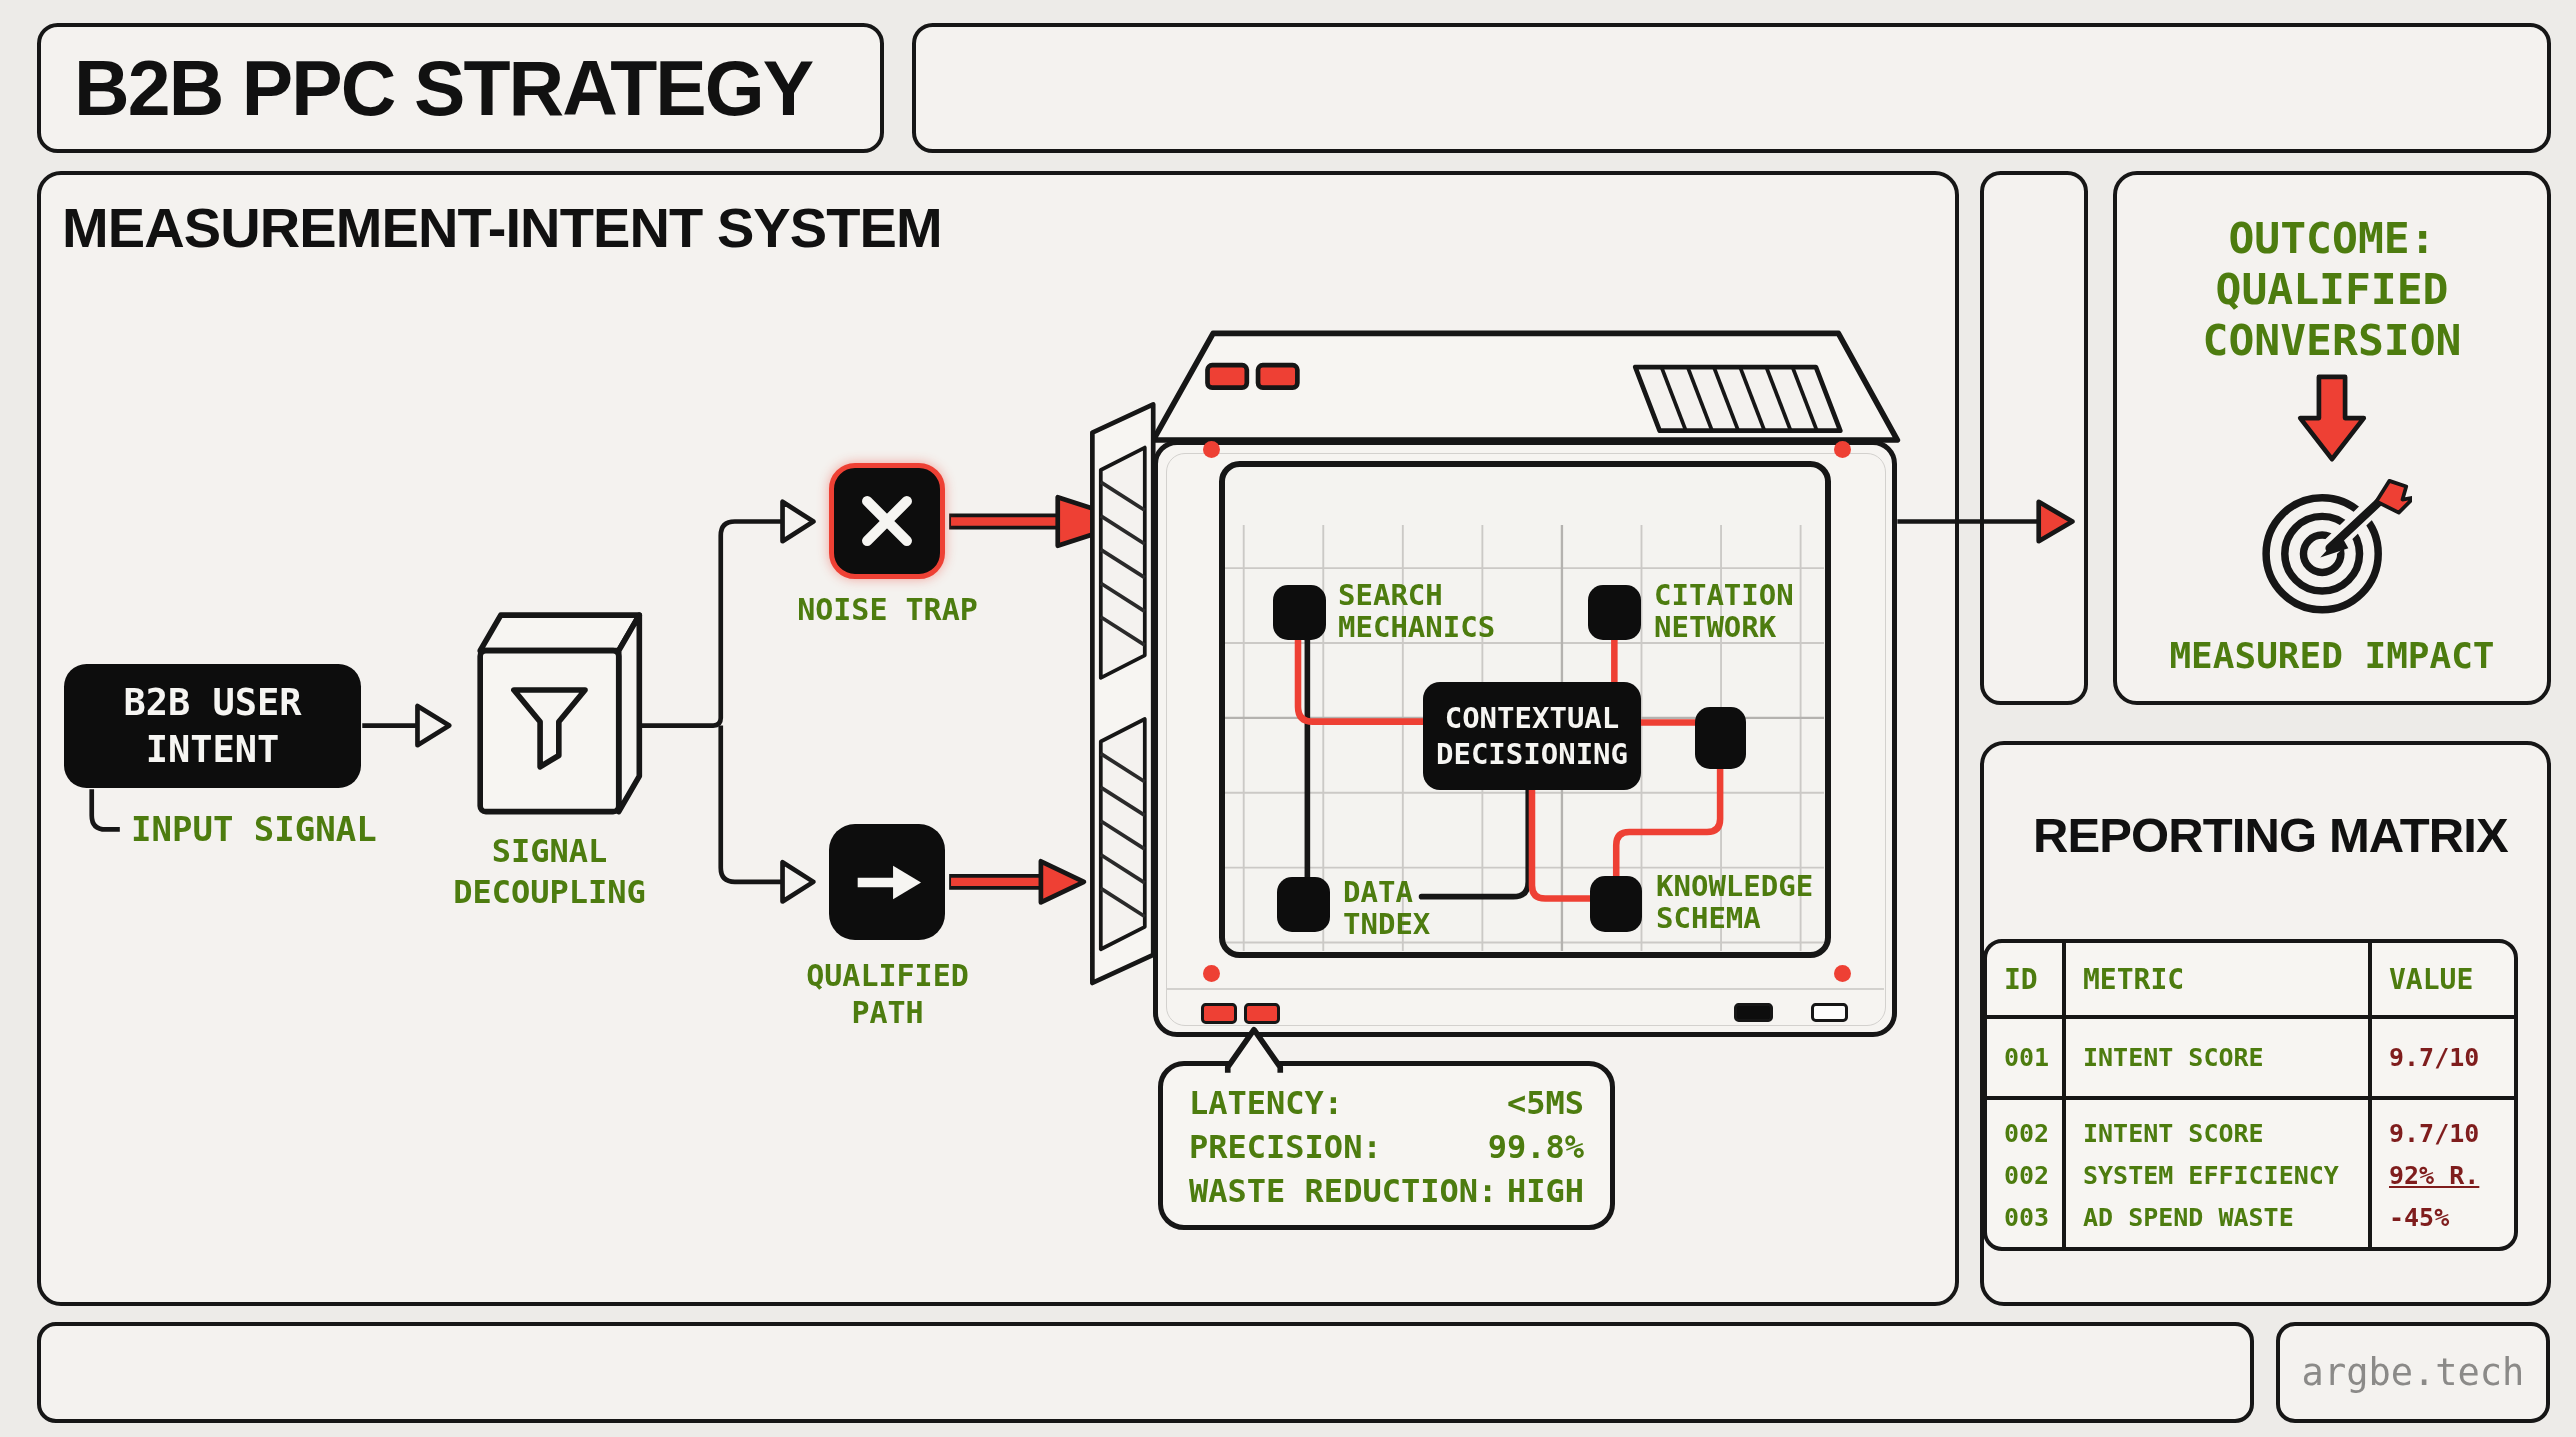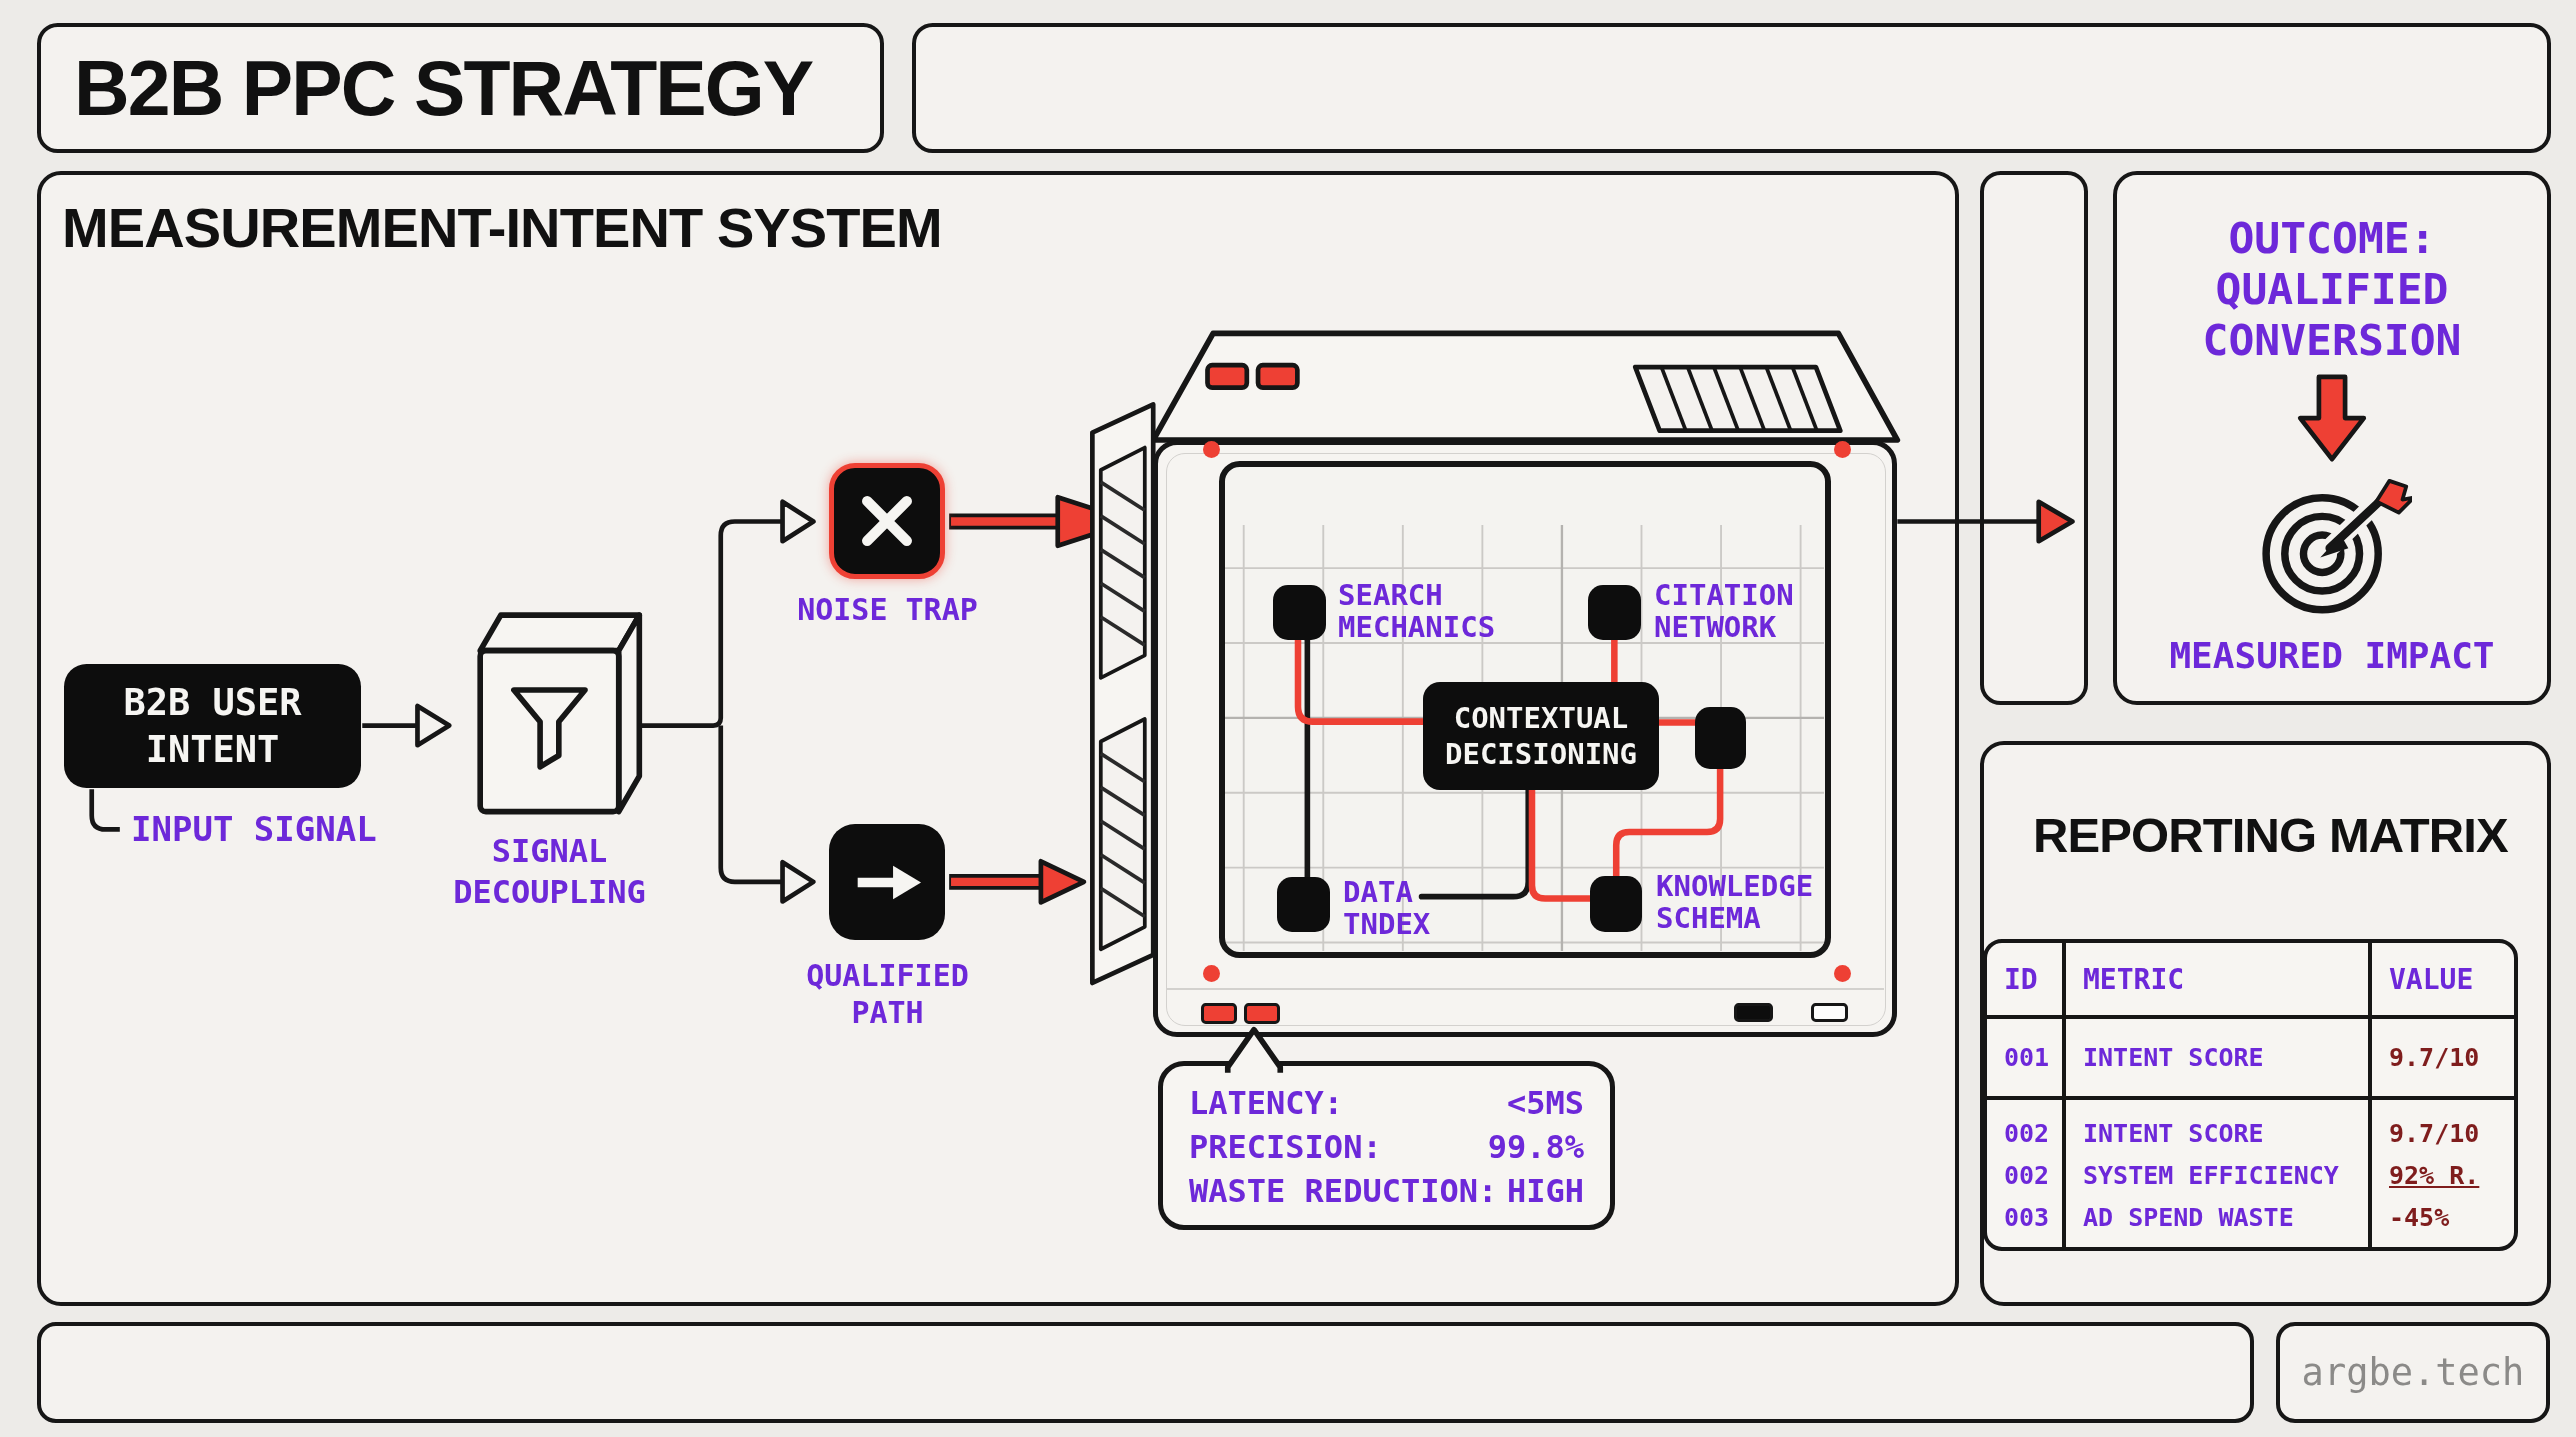--- a/index.html
+++ b/index.html
@@ -4,21 +4,21 @@
 <style>
   html,body{margin:0;padding:0;background:#e9e7e4;}
   #stage{position:relative;width:2576px;height:1438px;background:#edebe8;overflow:hidden;
          font-family:"Liberation Sans",sans-serif;}
   .abs{position:absolute;}
   .panel{position:absolute;background:#f4f2ef;border:4.7px solid #161616;border-radius:24px;box-sizing:border-box;z-index:1;}
   .card{background:#f7f5f2;}
   .z2{z-index:2;}
   .z3{z-index:3;}
   .z4{z-index:4;}
-  .mono{font-family:"DejaVu Sans Mono",monospace;font-weight:bold;color:#6d28d9;}
+  .mono{font-family:"DejaVu Sans Mono",monospace;font-weight:bold;color:#4d7c0f;}
   .sansh{font-family:"Liberation Sans",sans-serif;font-weight:bold;color:#111;letter-spacing:-1.9px;}
   .node{position:absolute;background:#0d0d0d;border-radius:15px;}
   .ctr{display:flex;align-items:center;justify-content:center;}
   .whitetx{color:#f6f5f2;}
   .accenttx{color:#7f1d1d;}
   .seam{position:absolute;border:1.9px solid #d3d1ce;border-radius:19px;z-index:3;}
   .btn{position:absolute;box-sizing:border-box;border:3.7px solid #161616;border-radius:4.7px;z-index:3;}
   .dot{position:absolute;width:17px;height:17px;border-radius:50%;background:#ee4034;z-index:4;}
   .tblcell{box-sizing:border-box;display:flex;align-items:center;padding-left:17px;}
   svg{display:block;}
@@ -183,21 +183,21 @@
     <div class="node" style="left:48px;top:118px;width:53px;height:55px;"></div>
     <div class="mono" style="position:absolute;left:113px;top:112px;font-size:29px;line-height:32px;">
       <div>SEARCH</div>
       <div>MECHANICS</div>
     </div>
     <div class="node" style="left:363px;top:118px;width:53px;height:55px;"></div>
     <div class="mono" style="position:absolute;left:429px;top:112px;font-size:29px;line-height:32px;">
       <div>CITATION</div>
       <div>NETWORK</div>
     </div>
-    <div class="node ctr" style="left:198px;top:215px;width:236px;height:108px;border-radius:17px;">
+    <div class="node ctr" style="left:198px;top:215px;width:218px;height:108px;border-radius:17px;">
       <div class="mono whitetx" style="font-size:29px;line-height:36px;text-align:center;">
         <div>CONTEXTUAL</div>
         <div>DECISIONING</div>
       </div>
     </div>
     <div class="node" style="left:470px;top:240px;width:51px;height:62px;"></div>
     <div class="node" style="left:52px;top:410px;width:53px;height:55px;"></div>
     <div class="mono" style="position:absolute;left:118px;top:409px;font-size:29px;line-height:32px;">
       <div>DATA</div>
       <div>TNDEX</div>

